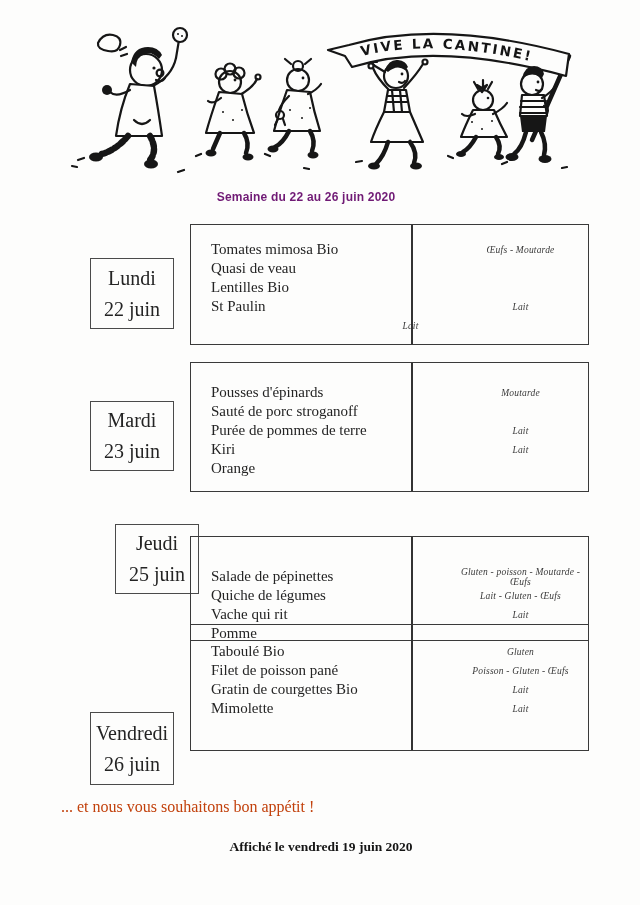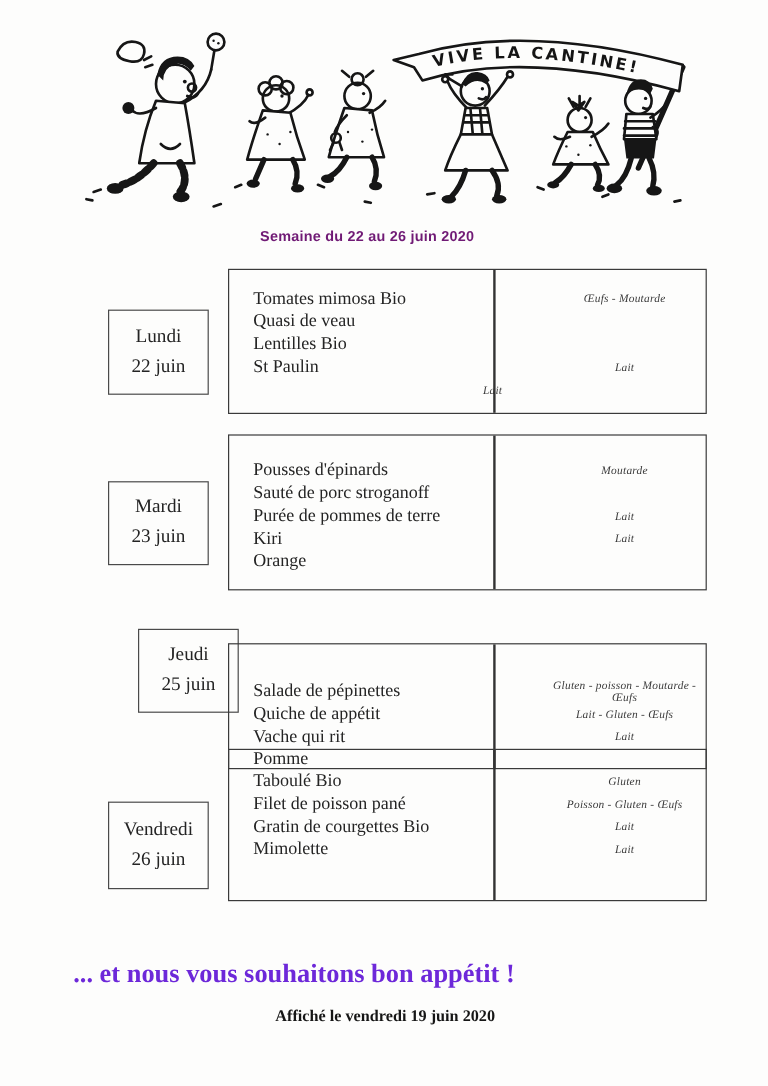--- a/index.html
+++ b/index.html
@@ -10,41 +10,41 @@
   .illustration{position:absolute;left:58px;top:26px;width:524px;height:152px;}
 
   
   .title{position:absolute;top:190px;left:0;width:612px;text-align:center;
          font-family:"Liberation Sans",sans-serif;font-weight:bold;font-size:12px;
          color:#701a75;letter-spacing:.2px;}
 
   
   .day-box{position:absolute;left:90px;width:84px;border:1.4px solid #4a4a4a;
            display:flex;flex-direction:column;align-items:center;justify-content:center;
-           font-size:16px;line-height:1.55;color:#242424;background:transparent;box-sizing:border-box;}
+           font-size:20px;line-height:1.55;color:#242424;background:transparent;box-sizing:border-box;}
   .d1{top:258px;height:71px;}
   .d2{top:401px;height:70px;}
   .d3{top:524px;height:70px;margin-left:25px;}
-  .d4{top:668px;height:73px;}
+  .d4{top:712px;height:73px;}
 
   
   .menu-box{position:absolute;left:190px;width:399px;border:1.5px solid #3a3a3a;
             box-sizing:border-box;background:transparent;}
   .b1{top:224px;height:121px;padding-top:15px;}
   .b2{top:362px;height:130px;padding-top:20px;}
   .b3{top:536px;height:105px;padding-top:30px;}
   .b4{top:624px;height:127px;padding-top:17px;}
   .divider{position:absolute;left:220px;top:0;bottom:0;width:1.5px;background:#333;}
   .menu-row{display:flex;align-items:center;height:19px;}
   .dish{width:220px;box-sizing:border-box;padding-left:20px;font-size:15px;color:#242424;white-space:nowrap;}
   .allergen{flex:1;text-align:center;font-style:italic;font-size:9.5px;color:#3a3a3a;
             font-family:"Liberation Serif",serif;letter-spacing:.2px;margin-left:42px;}
 
   
-  .footer-msg{position:absolute;left:61px;top:798px;font-weight:bold;font-size:22px;color:#6d28d9;}
+  .footer-msg{position:absolute;left:61px;top:798px;font-weight:normal;font-size:16px;color:#c2410c;}
   .posted{position:absolute;top:839px;left:0;width:642px;text-align:center;
           font-weight:bold;font-size:13.5px;color:#161616;}
 
   
   .ln{fill:none;stroke:#161616;stroke-width:2.2;stroke-linecap:round;stroke-linejoin:round;}
   .thick{fill:none;stroke:#161616;stroke-width:4.5;stroke-linecap:round;}
   .plaid{fill:none;stroke:#161616;stroke-width:6.5;stroke-linecap:round;stroke-dasharray:4 3;}
   .blk{fill:#161616;stroke:none;}
   .wht{fill:#fdfdfc;stroke:#161616;stroke-width:2.2;stroke-linejoin:round;}
   .bannertxt{font-family:"DejaVu Sans",sans-serif;font-weight:bold;font-size:13.5px;
@@ -247,21 +247,21 @@
     <div>Jeudi</div>
     <div>25 juin</div>
   </div>
   <div class="menu-box b3">
     <div class="divider"></div>
     <div class="menu-row">
       <span class="dish">Salade de pépinettes</span>
       <span class="allergen">Gluten - poisson - Moutarde - Œufs</span>
     </div>
     <div class="menu-row">
-      <span class="dish">Quiche de appétit</span>
+      <span class="dish">Quiche de légumes</span>
       <span class="allergen">Lait - Gluten - Œufs</span>
     </div>
     <div class="menu-row">
       <span class="dish">Vache qui rit</span>
       <span class="allergen">Lait</span>
     </div>
     <div class="menu-row">
       <span class="dish">Pomme</span>
       <span class="allergen"></span>
     </div>

